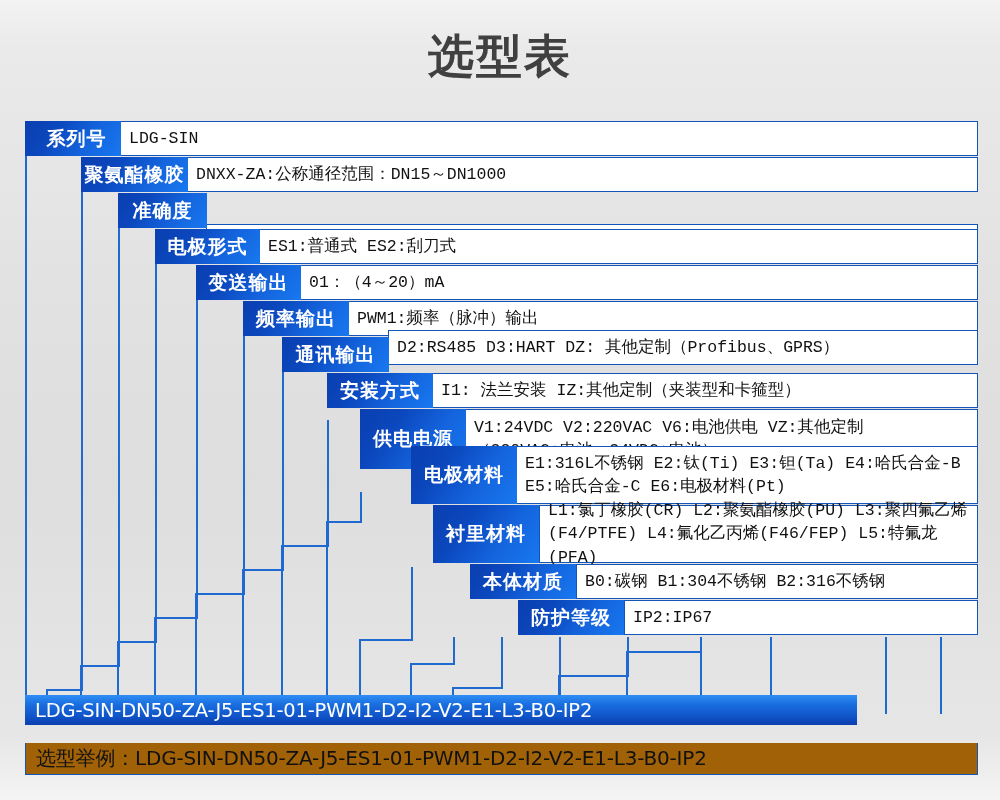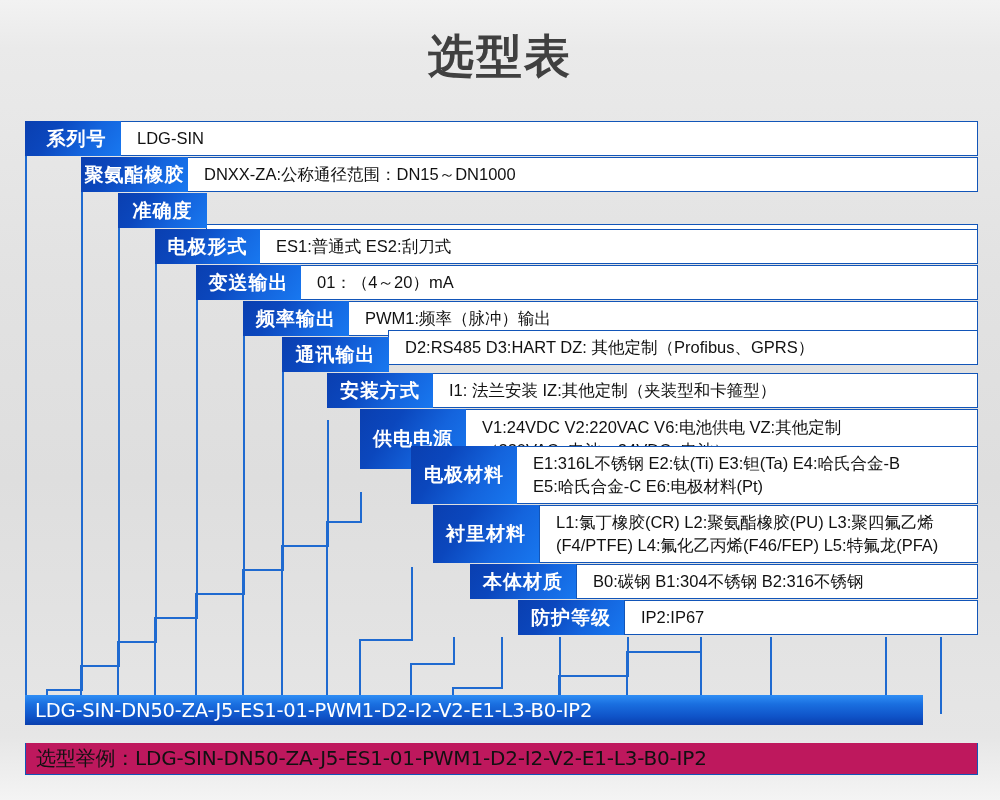--- a/index.html
+++ b/index.html
@@ -23,23 +23,23 @@
 
   
   .row{position:absolute;}
   .val{
     position:absolute;background:#ffffff;border:1px solid #1255b8;
     box-sizing:border-box;
     display:flex;align-items:center;
   }
   .val .vtext{
     display:block;width:100%;
-    padding-left:16px;padding-right:6px;
+    padding-left:8px;padding-right:6px;
     font-size:16.5px;color:#111;line-height:1.42;
-    font-family:Liberation Sans, sans-serif;
+    font-family:Liberation Mono, monospace;
     white-space:pre-line;
   }
   .lbl{
     position:absolute;
     background:linear-gradient(125deg,#0a3fb0 0%,#0b47bd 30%,#1464dd 65%,#1878f0 100%);
     color:#fff;font-weight:bold;
     display:flex;align-items:center;justify-content:center;
     box-sizing:border-box;
     font-size:19px;letter-spacing:1px;
     font-family:"DejaVu Sans","Liberation Sans",sans-serif;
@@ -52,21 +52,21 @@
     background:linear-gradient(180deg,#2f8ef5 0%,#1a6fe0 30%,#0f53c8 72%,#0a3fae 100%);
     display:flex;align-items:center;
     box-sizing:border-box;
     z-index:3;
   }
   .code-bar .ctext{
     color:#fff;font-size:19.5px;font-weight:normal;padding-left:10px;
     font-family:"DejaVu Sans","Liberation Sans",sans-serif;letter-spacing:-0.2px;
   }
   .example-bar{
-    position:absolute;background:#be185d;border:1px solid #1255b8;border-top:none;
+    position:absolute;background:#a16207;border:1px solid #1255b8;border-top:none;
     display:flex;align-items:center;box-sizing:border-box;z-index:3;
   }
   .example-bar .etext{
     font-size:20px;color:#111;padding-left:10px;
     font-family:"DejaVu Sans","Liberation Sans",sans-serif;letter-spacing:-0.2px;
   }
 </style>
 </head>
 <body>
 
@@ -199,21 +199,21 @@
     <div class="lbl" style="left:470px;top:564px;width:106px;height:35px;">本体材质</div>
   </div>
 
   <div class="row">
     <div class="val" style="left:624px;top:600px;width:354px;height:35px;">
       <span class="vtext">IP2:IP67</span>
     </div>
     <div class="lbl" style="left:518px;top:600px;width:106px;height:35px;">防护等级</div>
   </div>
 
-  <div class="code-bar" style="left:25px;top:695px;width:898px;height:30px;">
+  <div class="code-bar" style="left:25px;top:695px;width:832px;height:30px;">
     <span class="ctext">LDG-SIN-DN50-ZA-J5-ES1-01-PWM1-D2-I2-V2-E1-L3-B0-IP2</span>
   </div>
 
   <div class="example-bar" style="left:25px;top:743px;width:953px;height:32px;">
     <span class="etext">选型举例：LDG-SIN-DN50-ZA-J5-ES1-01-PWM1-D2-I2-V2-E1-L3-B0-IP2</span>
   </div>
 
 </div>
 
 </body></html>

